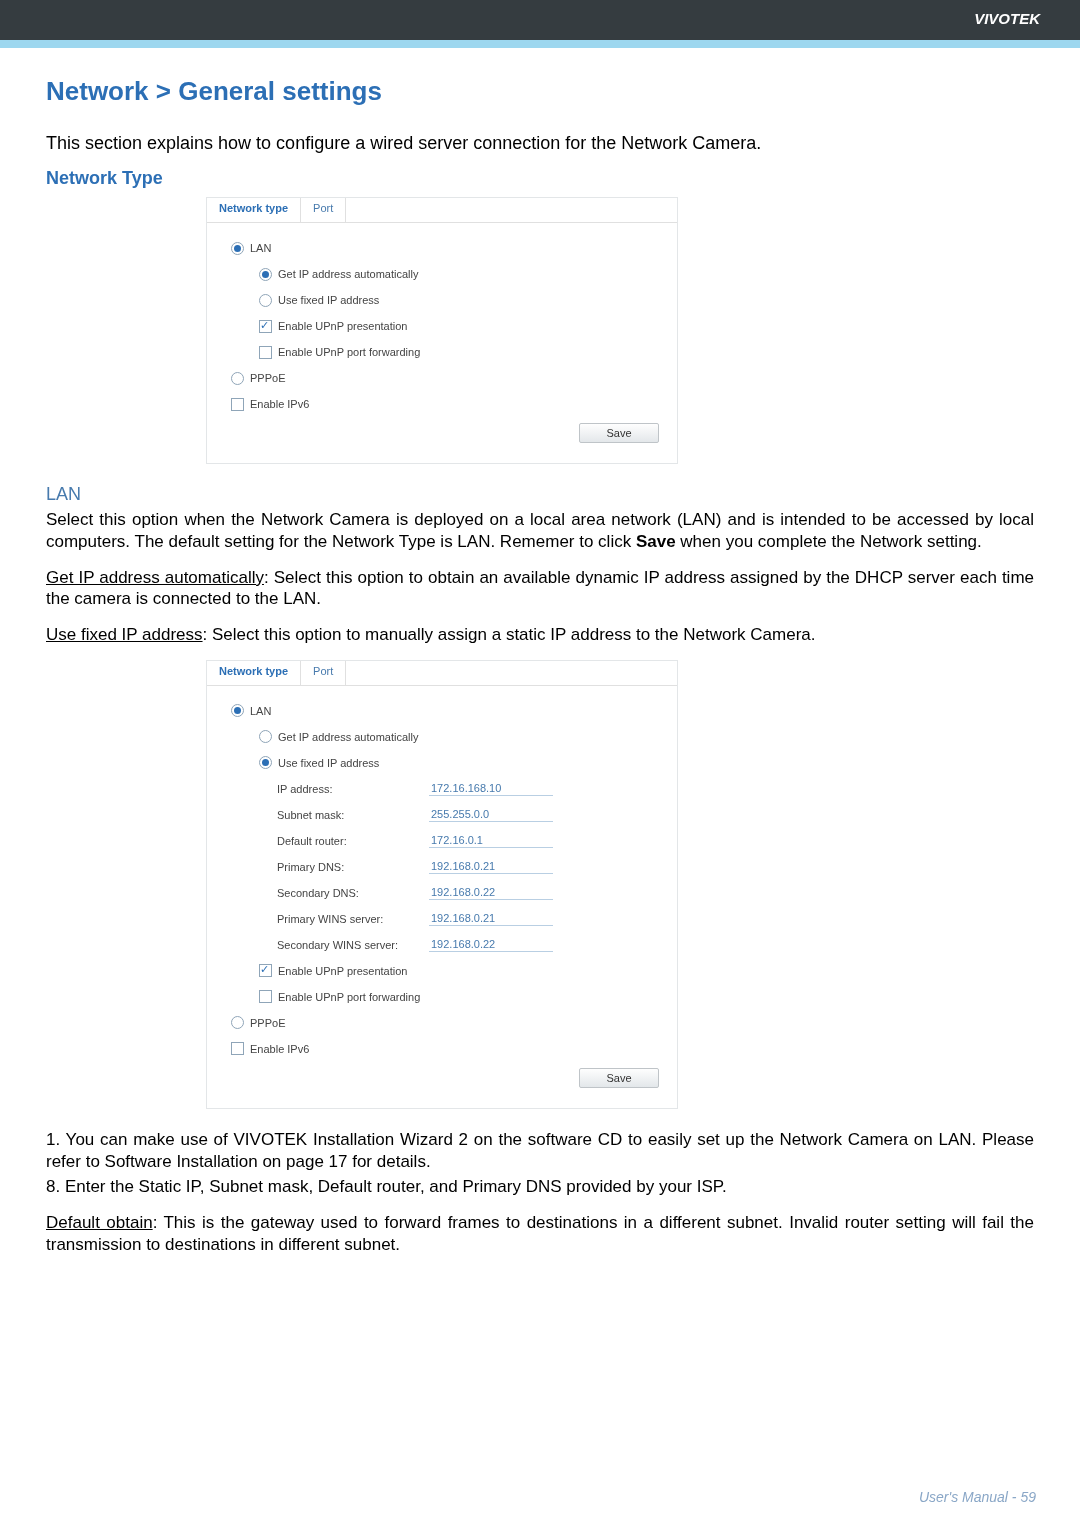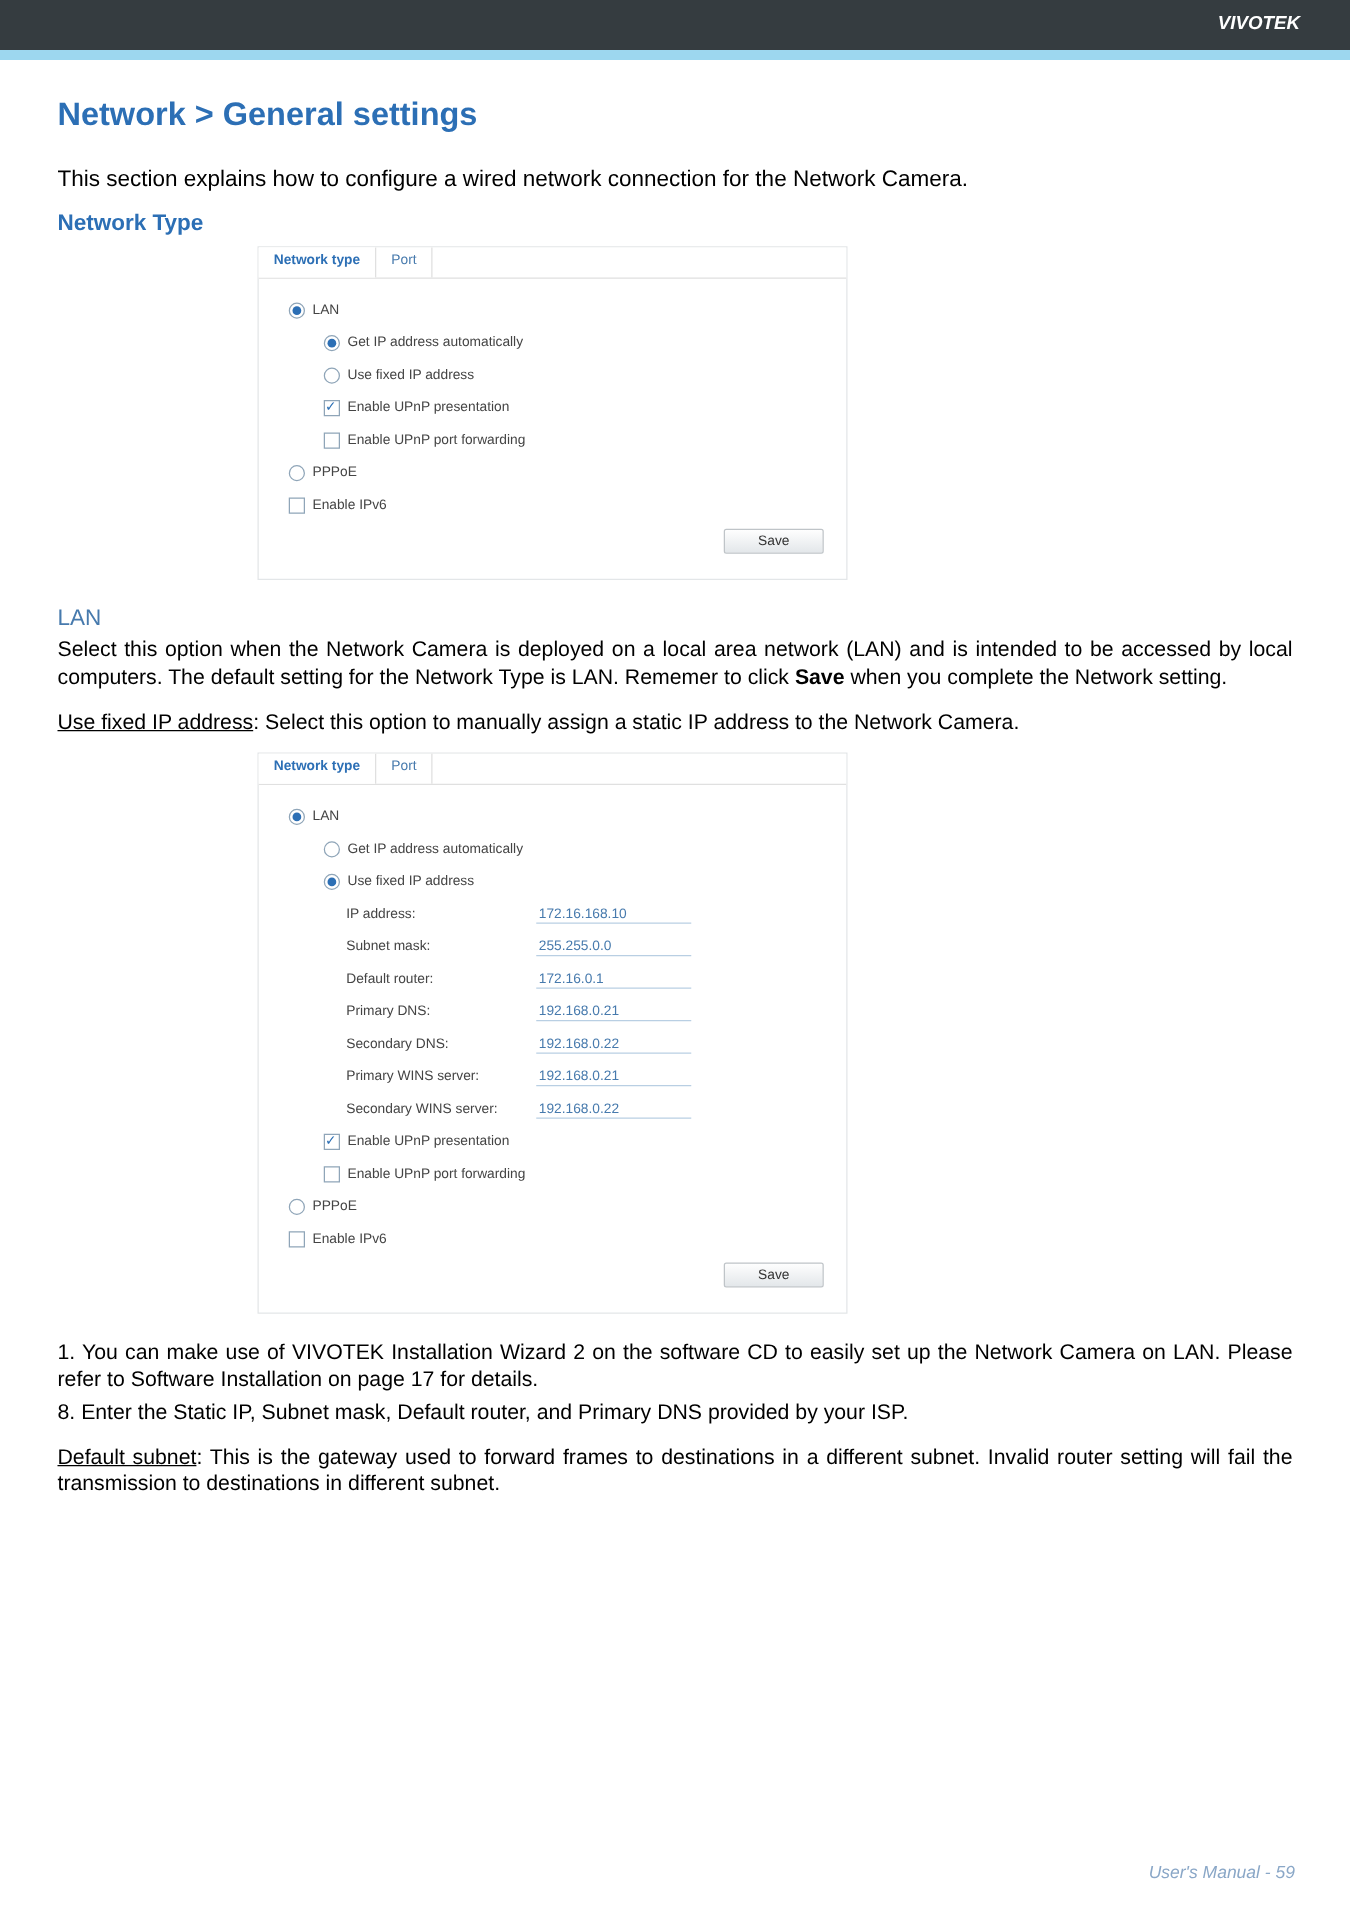--- a/index.html
+++ b/index.html
@@ -190,21 +190,21 @@
 
 <div class="page">
   <div class="topbar">
     <span>VIVOTEK</span>
   </div>
   <div class="blue-line"></div>
 
   <div class="content">
     <h1>Network &gt; General settings</h1>
 
-    <p class="intro">This section explains how to configure a wired network connection for the Network Camera.</p>
+    <p class="intro">This section explains how to configure a wired server connection for the Network Camera.</p>
 
     <div class="section-label">Network Type</div>
 
     <div class="panel-wrap">
       <div class="panel">
         <div class="tabs">
           <div class="tab active">Network type</div>
           <div class="tab">Port</div>
         </div>
         <div class="panel-body">
@@ -241,20 +241,23 @@
           </div>
         </div>
       </div>
     </div>
 
     <div class="subhead">LAN</div>
     <p class="body">
       Select this option when the Network Camera is deployed on a local area network (LAN) and is intended to be accessed by local computers. The default setting for the Network Type is LAN. Rememer to click <span class="b">Save</span> when you complete the Network setting.
     </p>
 
+    <p class="body">
+      <span class="u">Get IP address automatically</span>: Select this option to obtain an available dynamic IP address assigned by the DHCP server each time the camera is connected to the LAN.
+    </p>
 
     <p class="body">
       <span class="u">Use fixed IP address</span>: Select this option to manually assign a static IP address to the Network Camera.
     </p>
 
     <div class="panel-wrap">
       <div class="panel">
         <div class="tabs">
           <div class="tab active">Network type</div>
           <div class="tab">Port</div>
@@ -323,18 +326,18 @@
           </div>
         </div>
       </div>
     </div>
 
     <p class="body" style="margin-bottom:2px;">1. You can make use of VIVOTEK Installation Wizard 2 on the software CD to easily set up the Network Camera on LAN. Please refer to Software Installation on page 17 for details.</p>
     <p class="body">8. Enter the Static IP, Subnet mask, Default router, and Primary DNS provided by your ISP.</p>
 
 
     <p class="body">
-      <span class="u">Default subnet</span>: This is the gateway used to forward frames to destinations in a different subnet. Invalid router setting will fail the transmission to destinations in different subnet.
+      <span class="u">Default obtain</span>: This is the gateway used to forward frames to destinations in a different subnet. Invalid router setting will fail the transmission to destinations in different subnet.
     </p>
   </div>
 
   <div class="footer">User's Manual - 59</div>
 </div>
 
 </body></html>

